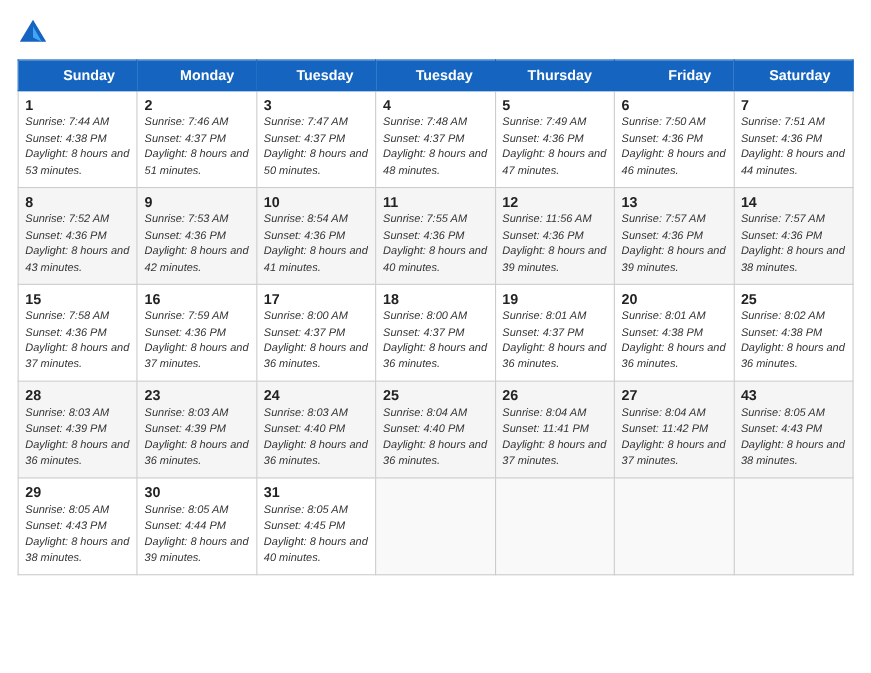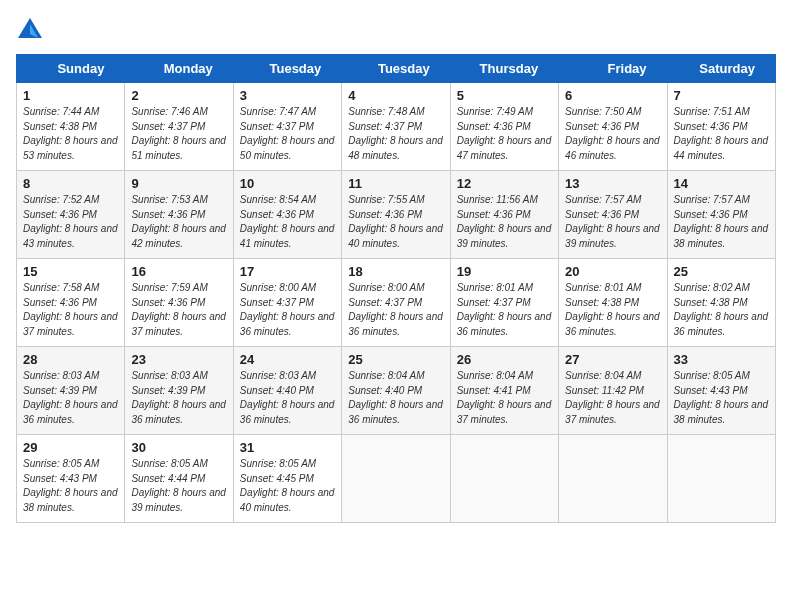--- a/index.html
+++ b/index.html
@@ -325,34 +325,34 @@
         <div class="cell-info">
           <span>Sunrise: 8:04 AM</span><br>
           <span>Sunset: 4:40 PM</span><br>
           <span>Daylight: 8 hours and 36 minutes.</span>
         </div>
       </td>
         <td>
         <span class="day-num">26</span>
         <div class="cell-info">
           <span>Sunrise: 8:04 AM</span><br>
-          <span>Sunset: 4:41 PM</span><br>
+          <span>Sunset: 11:41 PM</span><br>
           <span>Daylight: 8 hours and 37 minutes.</span>
         </div>
       </td>
         <td>
         <span class="day-num">27</span>
         <div class="cell-info">
           <span>Sunrise: 8:04 AM</span><br>
           <span>Sunset: 11:42 PM</span><br>
           <span>Daylight: 8 hours and 37 minutes.</span>
         </div>
       </td>
         <td>
-        <span class="day-num">33</span>
+        <span class="day-num">43</span>
         <div class="cell-info">
           <span>Sunrise: 8:05 AM</span><br>
           <span>Sunset: 4:43 PM</span><br>
           <span>Daylight: 8 hours and 38 minutes.</span>
         </div>
       </td>
       </tr>
       <tr>
         <td>
         <span class="day-num">29</span>

